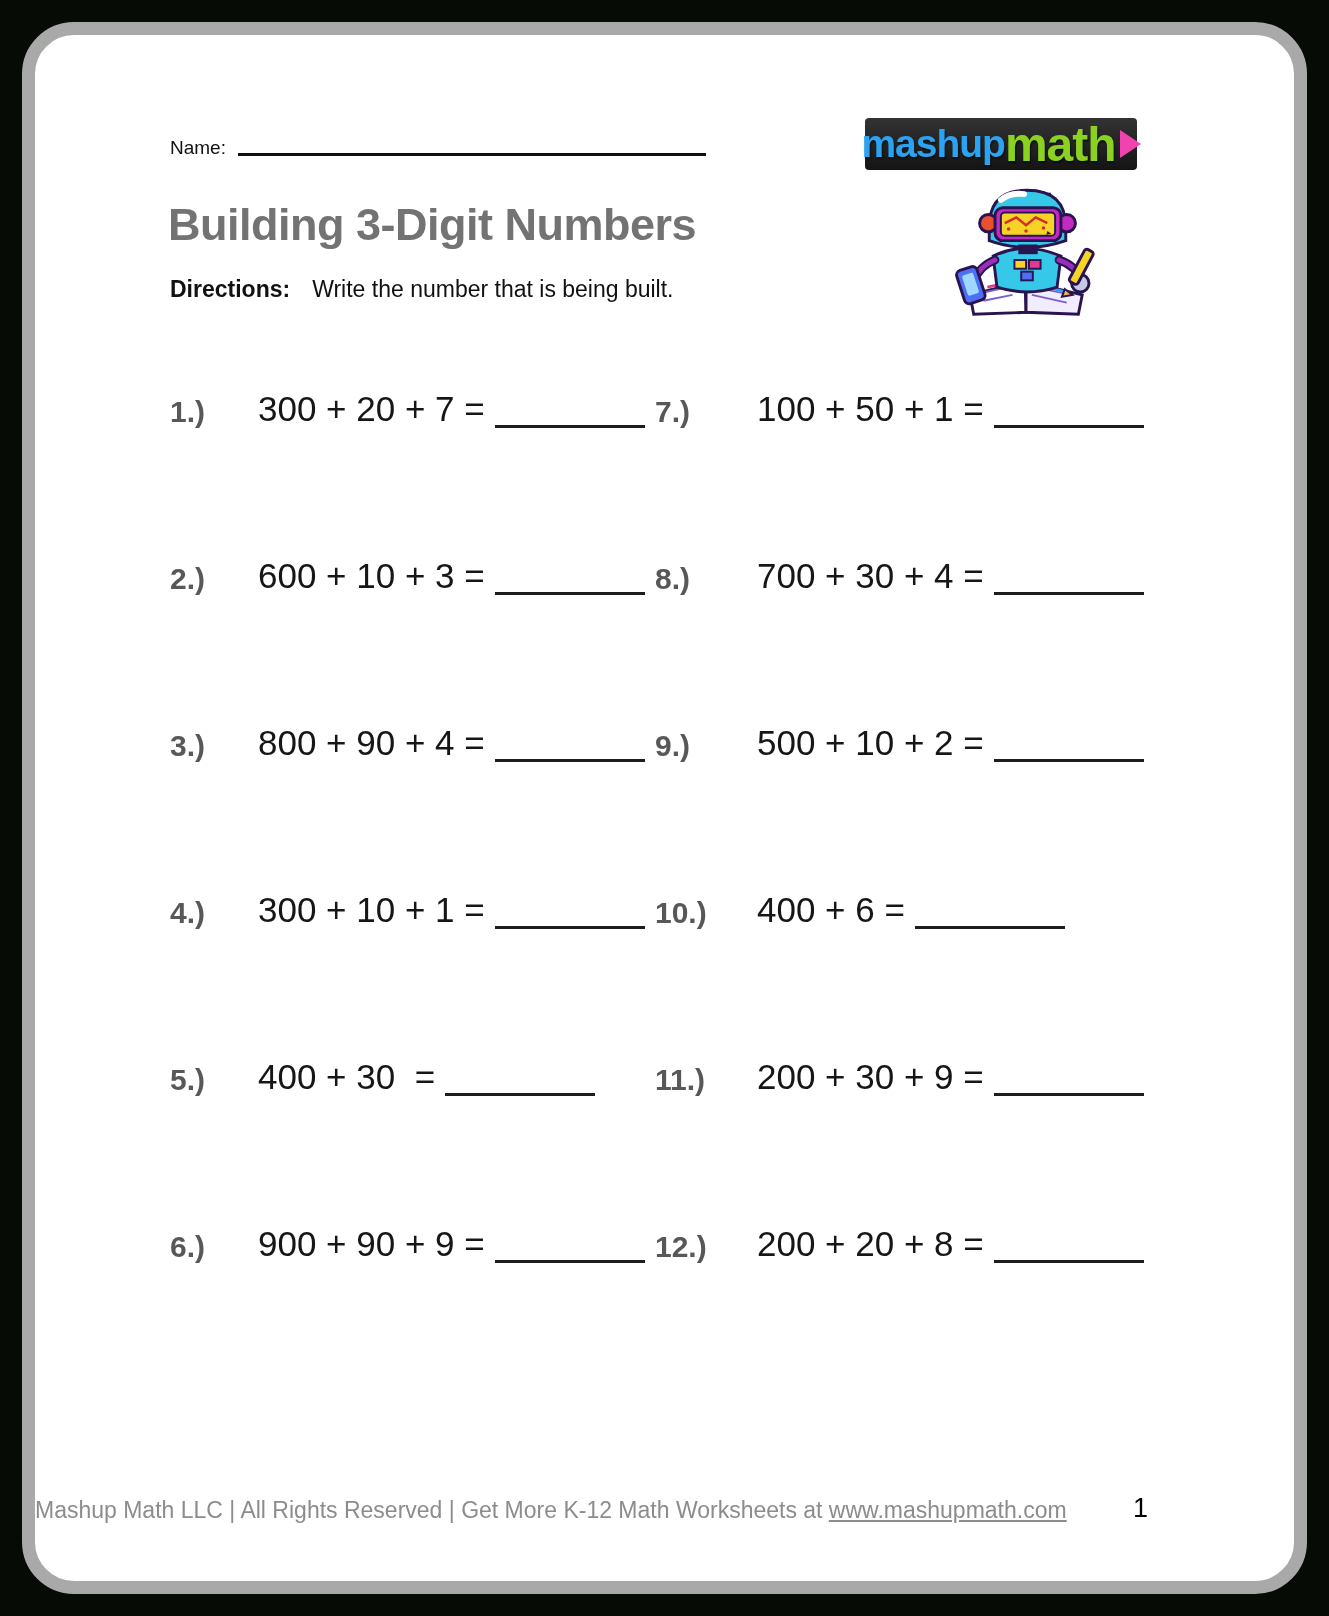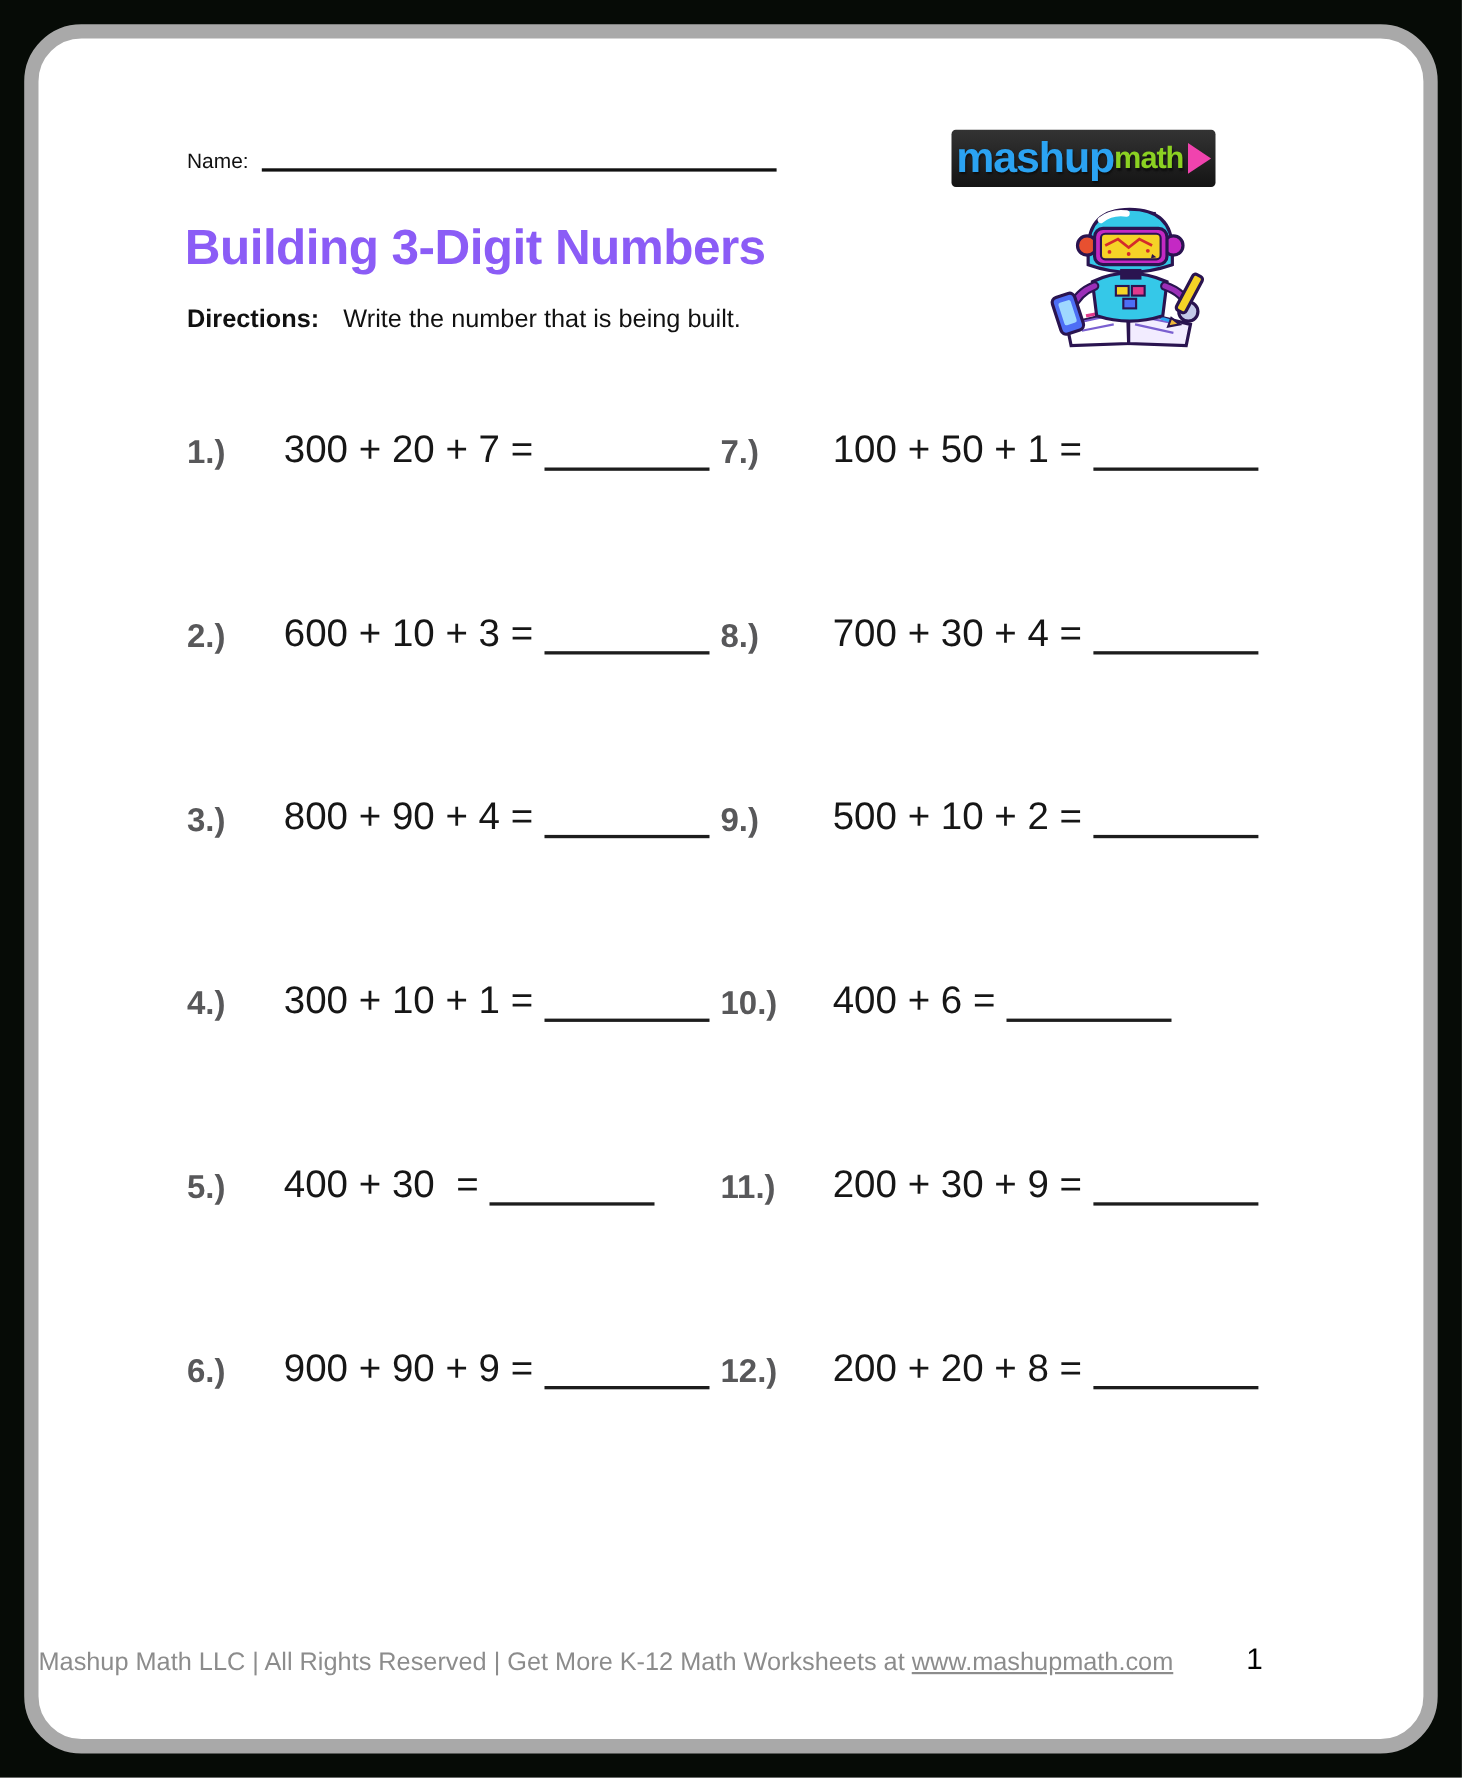--- a/index.html
+++ b/index.html
@@ -22,43 +22,43 @@
     display:flex; align-items:flex-end;
     font-size:19px; color:#111;
   }
   .name-line{
     width:468px; height:0;
     border-bottom:3px solid #111;
     margin:0 0 3px 12px;
   }
   .title{
     position:absolute; left:133px; top:164px;
-    font-size:45px; font-weight:bold; color:#8b5cf6;
+    font-size:45px; font-weight:bold; color:#737373;
     letter-spacing:-0.5px;
   }
   .directions{
     position:absolute; left:135px; top:241px;
     font-size:23px; color:#111;
   }
   .directions b{margin-right:22px;}
   
   .logo{
     position:absolute; left:830px; top:83px;
-    width:240px; height:52px;
+    width:272px; height:52px;
     background:linear-gradient(#333333,#141414);
     border-radius:4px;
     display:flex; align-items:center; justify-content:center;
   }
   .logo .w1{
     font-size:39px; font-weight:bold; color:#2ba3f2;
     letter-spacing:-1px;
     text-shadow:1px 2px 2px rgba(0,0,0,0.55);
   }
   .logo .w2{
-    font-size:28px; font-weight:bold; color:#8bd122;
+    font-size:48px; font-weight:bold; color:#8bd122;
     letter-spacing:-1px;
     text-shadow:1px 2px 2px rgba(0,0,0,0.55);
   }
   .logo .tri{
     width:0;height:0;margin-left:4px;
     border-left:21px solid #f043ae;
     border-top:14px solid transparent;
     border-bottom:14px solid transparent;
   }
   .robot{

